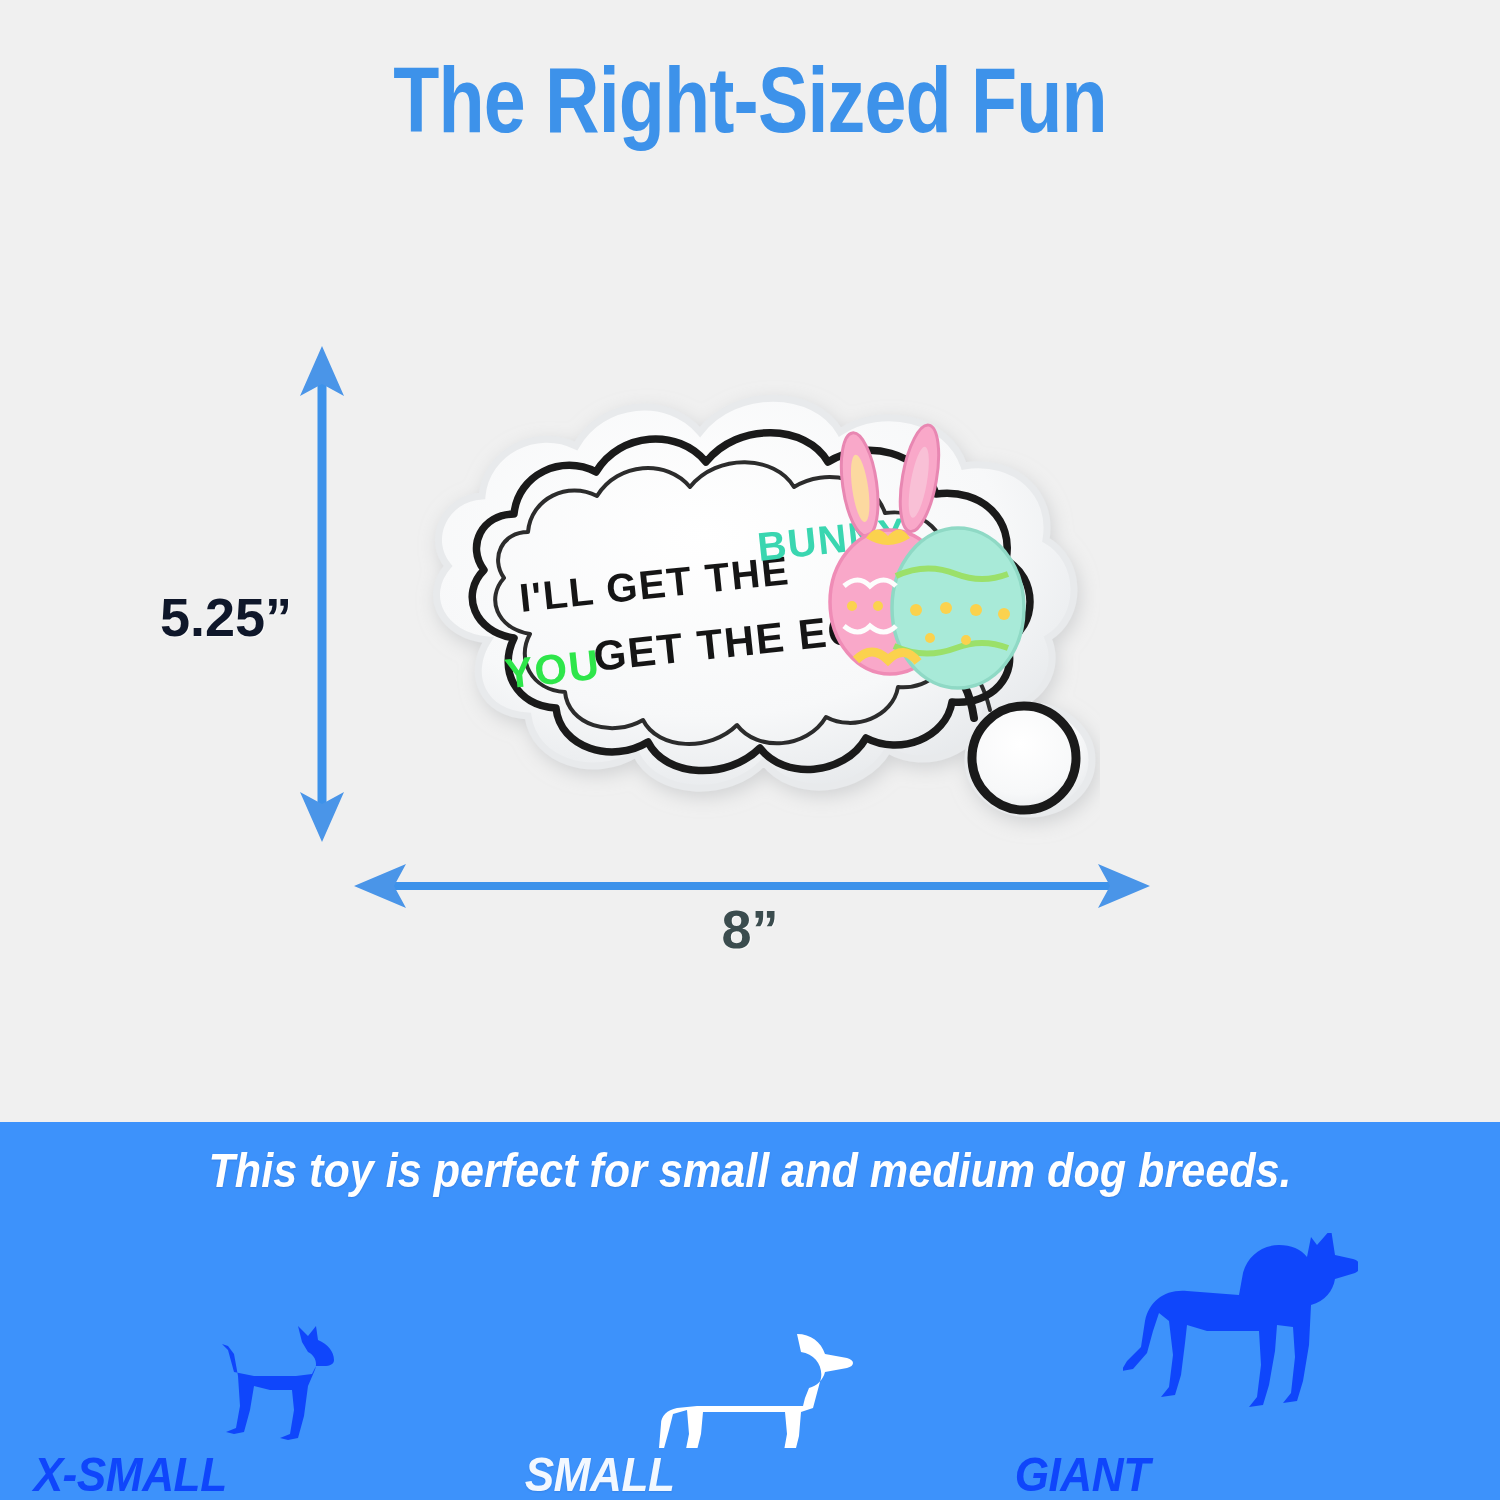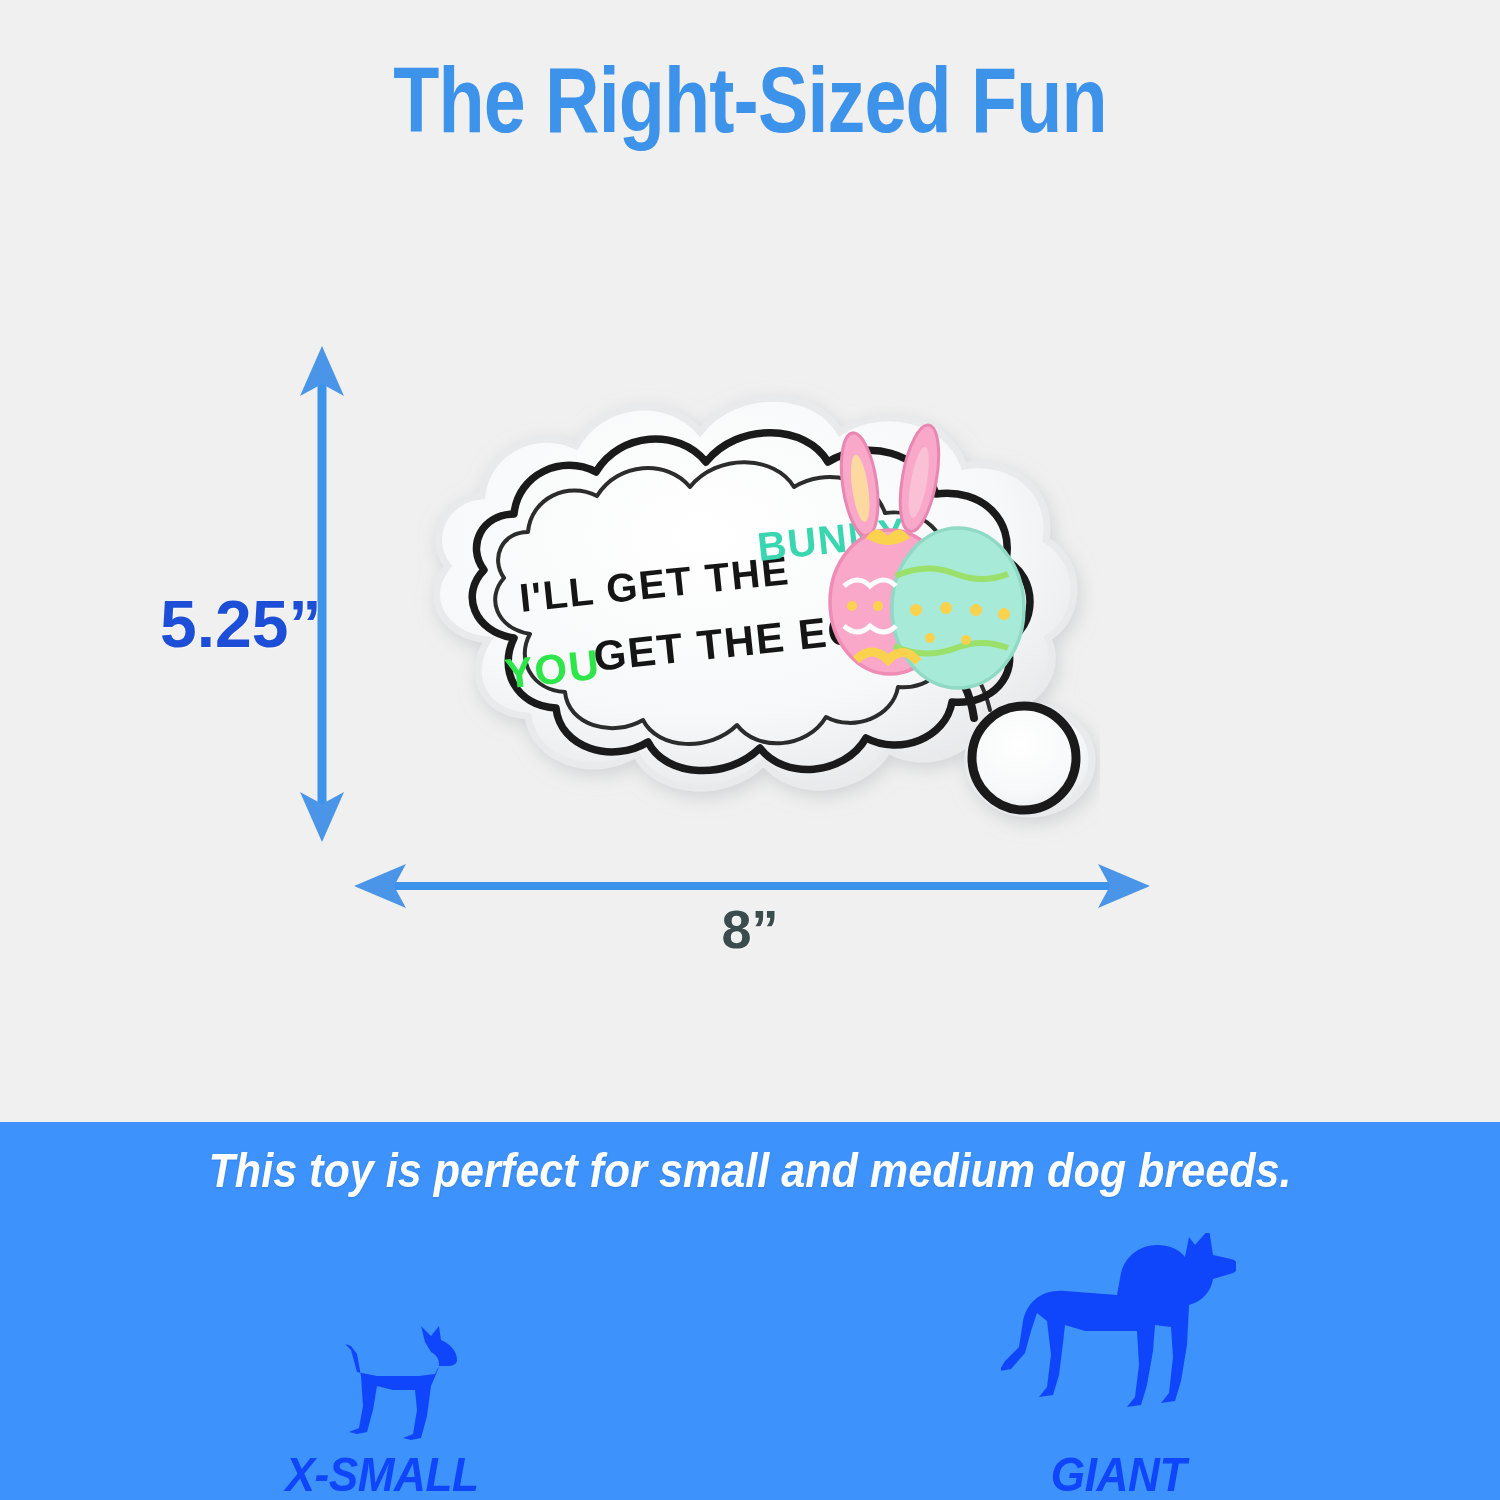--- a/index.html
+++ b/index.html
@@ -28,22 +28,22 @@
     transform:scaleX(0.82);
     transform-origin:center top;
     white-space:nowrap;
   }
 
   
   #height-label {
     position:absolute;
     left:160px; top:586px;
     width:150px; text-align:left;
-    font-size:66px; font-weight:bold;
-    color:#1d4ed8;
+    font-size:54px; font-weight:bold;
+    color:#0f172a;
     text-shadow:1px 1px 0 rgba(255,255,255,.6);
     font-family:"Liberation Sans",sans-serif;
   }
   #width-label {
     position:absolute;
     left:665px; top:898px;
     width:170px; text-align:center;
     font-size:54px; font-weight:bold;
     color:#3b4c4e;
     text-shadow:1px 1px 0 rgba(255,255,255,.6);
@@ -82,21 +82,20 @@
     top:96px; left:0; width:1500px; height:282px;
     display:flex;
     align-items:flex-end;
     justify-content:space-between;
     padding:0 14px;
   }
   .size-cell {
     flex:1 1 0;
     display:flex;
     flex-direction:column;
-    align-items:center;
     justify-content:flex-end;
     height:100%;
   }
   .size-figure {
     display:flex;
     align-items:flex-end;
     justify-content:center;
     width:100%;
   }
   .size-label {
@@ -271,20 +270,31 @@
           <svg width="150" height="130" viewBox="0 0 150 130">
             <path fill="#0f46fb" d="M118,24 l-4,-16 l10,10 l8,-10 l2,14 c10,4 16,12 16,20 c0,4 -4,6 -10,6
                      l-8,0 l-4,8 l-16,2 l-42,0 l-20,-4 l-6,-22 l-6,-6 l6,2 l6,8 l4,22 l2,30
                      l-4,22 l-10,4 l8,2 l10,-2 l6,-22 l4,-24 l16,4 l22,0 l2,20 l-4,24 l-10,4
                      l8,2 l10,-2 l6,-22 l4,-30 l6,-14 c4,-8 2,-16 -6,-20 Z"></path>
           </svg>
         </div>
         <div class="size-label inactive">X-SMALL</div>
       </div>
 
+      <div class="size-cell">
+        <div class="size-figure">
+          <svg width="210" height="130" viewBox="0 0 210 130">
+            <path fill="#ffffff" d="M152,16 c14,0 24,8 28,20 l22,4 c8,2 8,8 0,10 l-22,4 c-2,8 -8,14 -16,16
+                     l-4,10 l-2,8 l-106,0 l-20,2 c-10,2 -16,8 -16,16 l-2,24 l-6,6 l10,-2 l6,-22
+                     l4,-16 l14,-4 l2,24 l-4,20 l-8,4 l10,2 l8,-2 l6,-24 l2,-22 l82,0 l2,22
+                     l-4,22 l-8,4 l10,2 l8,-2 l6,-24 l2,-24 l12,-4 l8,-30 c2,-12 -6,-24 -20,-26 Z"></path>
+          </svg>
+        </div>
+        <div class="size-label active">SMALL</div>
+      </div>
 
 
 
       <div class="size-cell">
         <div class="size-figure">
           <svg width="235" height="215" viewBox="0 0 235 215">
             <path fill="#0f46fb" d="M188,4 l-4,20 c-6,-8 -16,-12 -28,-12 c-18,0 -32,12 -36,28 l-4,22
                      l-52,-4 c-22,-2 -38,10 -42,30 l-4,26 l-14,14 l-6,10 l12,-2 l14,-16 l6,-22
                      l6,-18 l10,8 l4,34 l-4,32 l-8,10 l14,-2 l6,-20 l4,-32 l2,-18 l20,6 l52,0
                      l2,34 l-4,32 l-8,10 l14,-2 l6,-20 l6,-34 l2,-26 l16,2 l2,30 l-4,36 l-8,10

